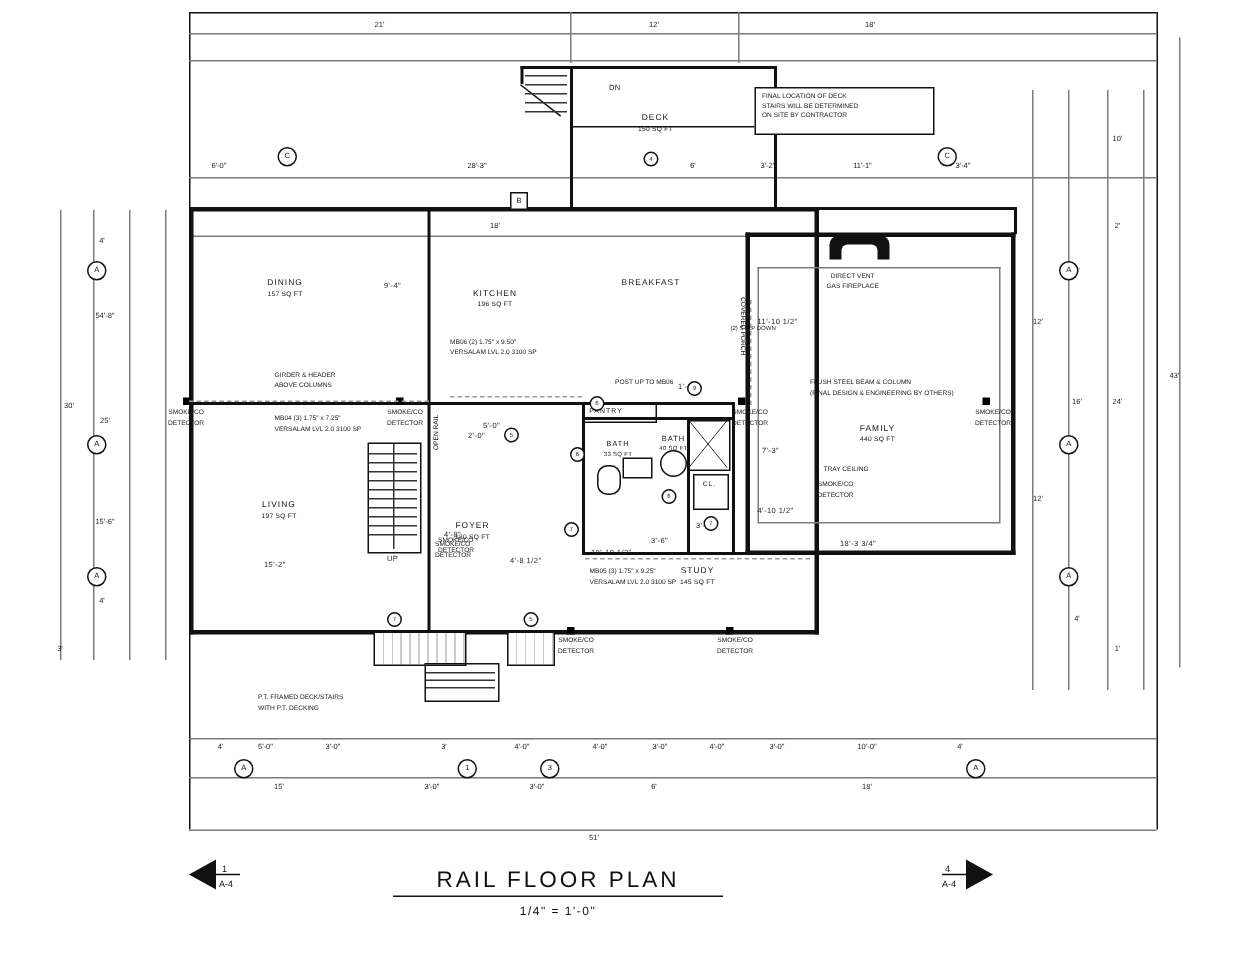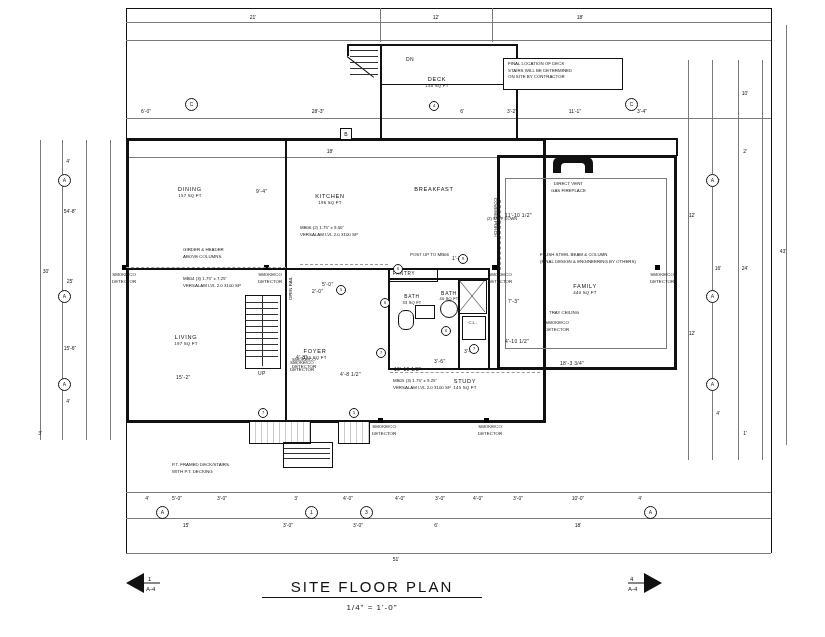--- a/index.html
+++ b/index.html
@@ -346,21 +346,21 @@
   <div class="circ-sm" style="left:258px;top:408px;">7</div>
   <div class="circ-sm" style="left:349px;top:408px;">5</div>
   <div class="circ-sm" style="left:336px;top:285px;">5</div>
   <div class="circ-sm" style="left:380px;top:298px;">6</div>
   <div class="circ-sm" style="left:376px;top:348px;">7</div>
   <div class="circ-sm" style="left:441px;top:326px;">6</div>
   <div class="circ-sm" style="left:469px;top:344px;">7</div>
   <div class="circ-sm" style="left:458px;top:254px;">9</div>
 
   <div class="titleblk" style="left:262px;top:578px;width:220px;">
-    <div class="ttl ttl-ul">SITE FLOOR PLAN</div>
+    <div class="ttl ttl-ul">RAIL FLOOR PLAN</div>
     <div class="scl">1/4" = 1'-0"</div>
   </div>
 
   <svg class="abs" style="left:126px;top:570px;" width="34" height="26">
     <polygon points="0,13 18,3 18,23" fill="#111"></polygon>
     <line x1="18" y1="13" x2="34" y2="13" stroke="#111" stroke-width="1"></line>
     <text x="22" y="11" font-size="6" font-family="Liberation Sans" fill="#111">1</text>
     <text x="20" y="21" font-size="6" font-family="Liberation Sans" fill="#111">A-4</text>
   </svg>
   <svg class="abs" style="left:628px;top:570px;" width="34" height="26">

